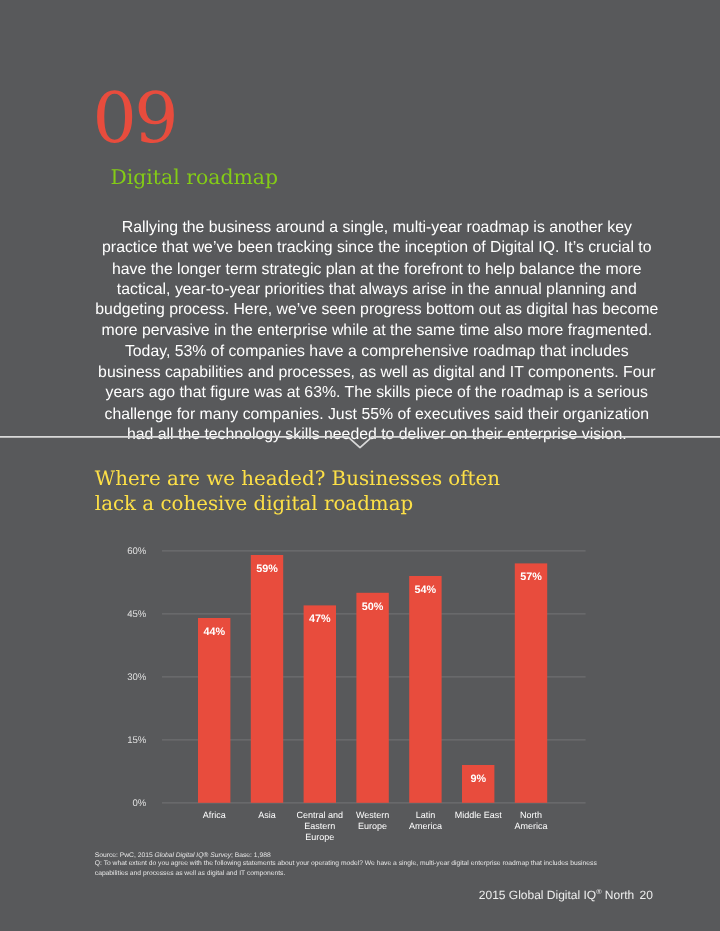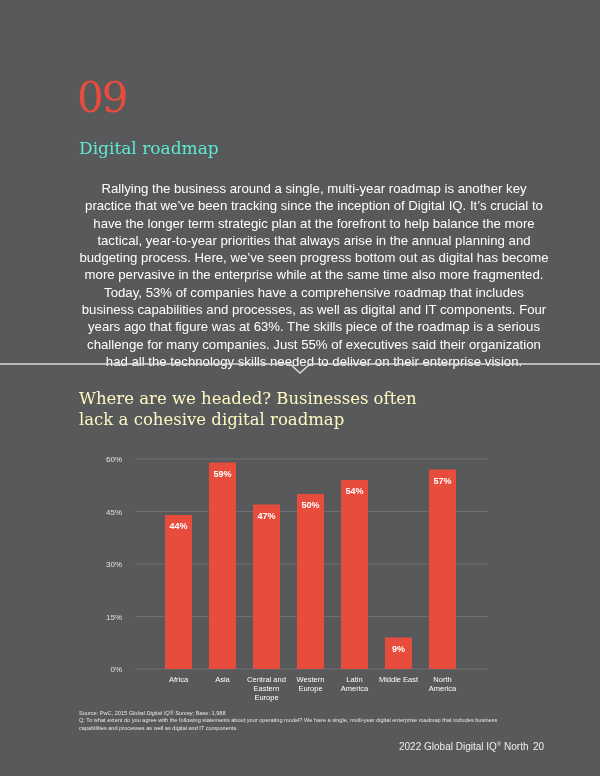--- a/index.html
+++ b/index.html
@@ -6,37 +6,37 @@
   body {
     width: 600px; height: 776px; overflow: hidden;
     background: #58595b; color: #ffffff;
     font-family: "Liberation Sans", sans-serif;
     position: relative;
   }
   .abs { position: absolute; }
   .section-num {
     left: 77px; top: 66px;
     font-family: "DejaVu Serif", serif;
-    font-size: 42px; line-height: 64px; color: #e84c3d;
+    font-size: 58px; line-height: 64px; color: #e84c3d;
     letter-spacing: -2px;
   }
   .section-title {
-    left: 79px; top: 138px;
+    left: 92px; top: 138px;
     font-family: "DejaVu Serif", serif;
-    font-size: 17px; color: #5eead4;
+    font-size: 17px; color: #84cc16;
   }
   .body-text {
     left: 79px; top: 180px; width: 470px;
     font-size: 13.2px; line-height: 17.3px; color: #ffffff; text-align: center;
   }
   .divider { left: 0; top: 360px; width: 600px; height: 14px; }
   .chart-title {
     left: 79px; top: 388px; width: 340px;
     font-family: "DejaVu Serif", serif;
-    font-size: 16.5px; line-height: 21px; color: #fef9c3;
+    font-size: 16.5px; line-height: 21px; color: #fde047;
   }
   .chart { left: 0; top: 440px; width: 600px; height: 270px; }
   .source {
     left: 79px; top: 710px; width: 440px;
     font-size: 5.6px; line-height: 7.4px; color: #e6e6e6;
   }
   .footer-title { left: 399px; top: 741px; font-size: 10px; color: #eeeeee; }
   .footer-title sup { font-size: 6px; }
   .page-num { left: 533px; top: 741px; font-size: 10px; color: #eeeeee; }
 </style>
@@ -90,14 +90,14 @@
     <text x="442.5" y="483.5" text-anchor="middle" font-size="9" font-weight="bold" fill="#ffffff" font-family="Liberation Sans, sans-serif">57%</text>
     <text x="442.5" y="682" text-anchor="middle" font-size="7.5" fill="#ffffff" font-family="Liberation Sans, sans-serif">North</text>
     <text x="442.5" y="691" text-anchor="middle" font-size="7.5" fill="#ffffff" font-family="Liberation Sans, sans-serif">America</text>
   </svg>
 
 <div class="abs source">
   <div><span>Source: PwC, 2015 </span><i>Global Digital IQ® Survey</i><span>; Base: 1,988</span></div>
   <div>Q: To what extent do you agree with the following statements about your operating model? We have a single, multi-year digital enterprise roadmap that includes business capabilities and processes as well as digital and IT components.</div>
 </div>
 
-<div class="abs footer-title"><span>2022 Global Digital IQ</span><sup>®</sup><span> North</span></div>
+<div class="abs footer-title"><span>2015 Global Digital IQ</span><sup>®</sup><span> North</span></div>
 <div class="abs page-num">20</div>
 
 </body></html>

